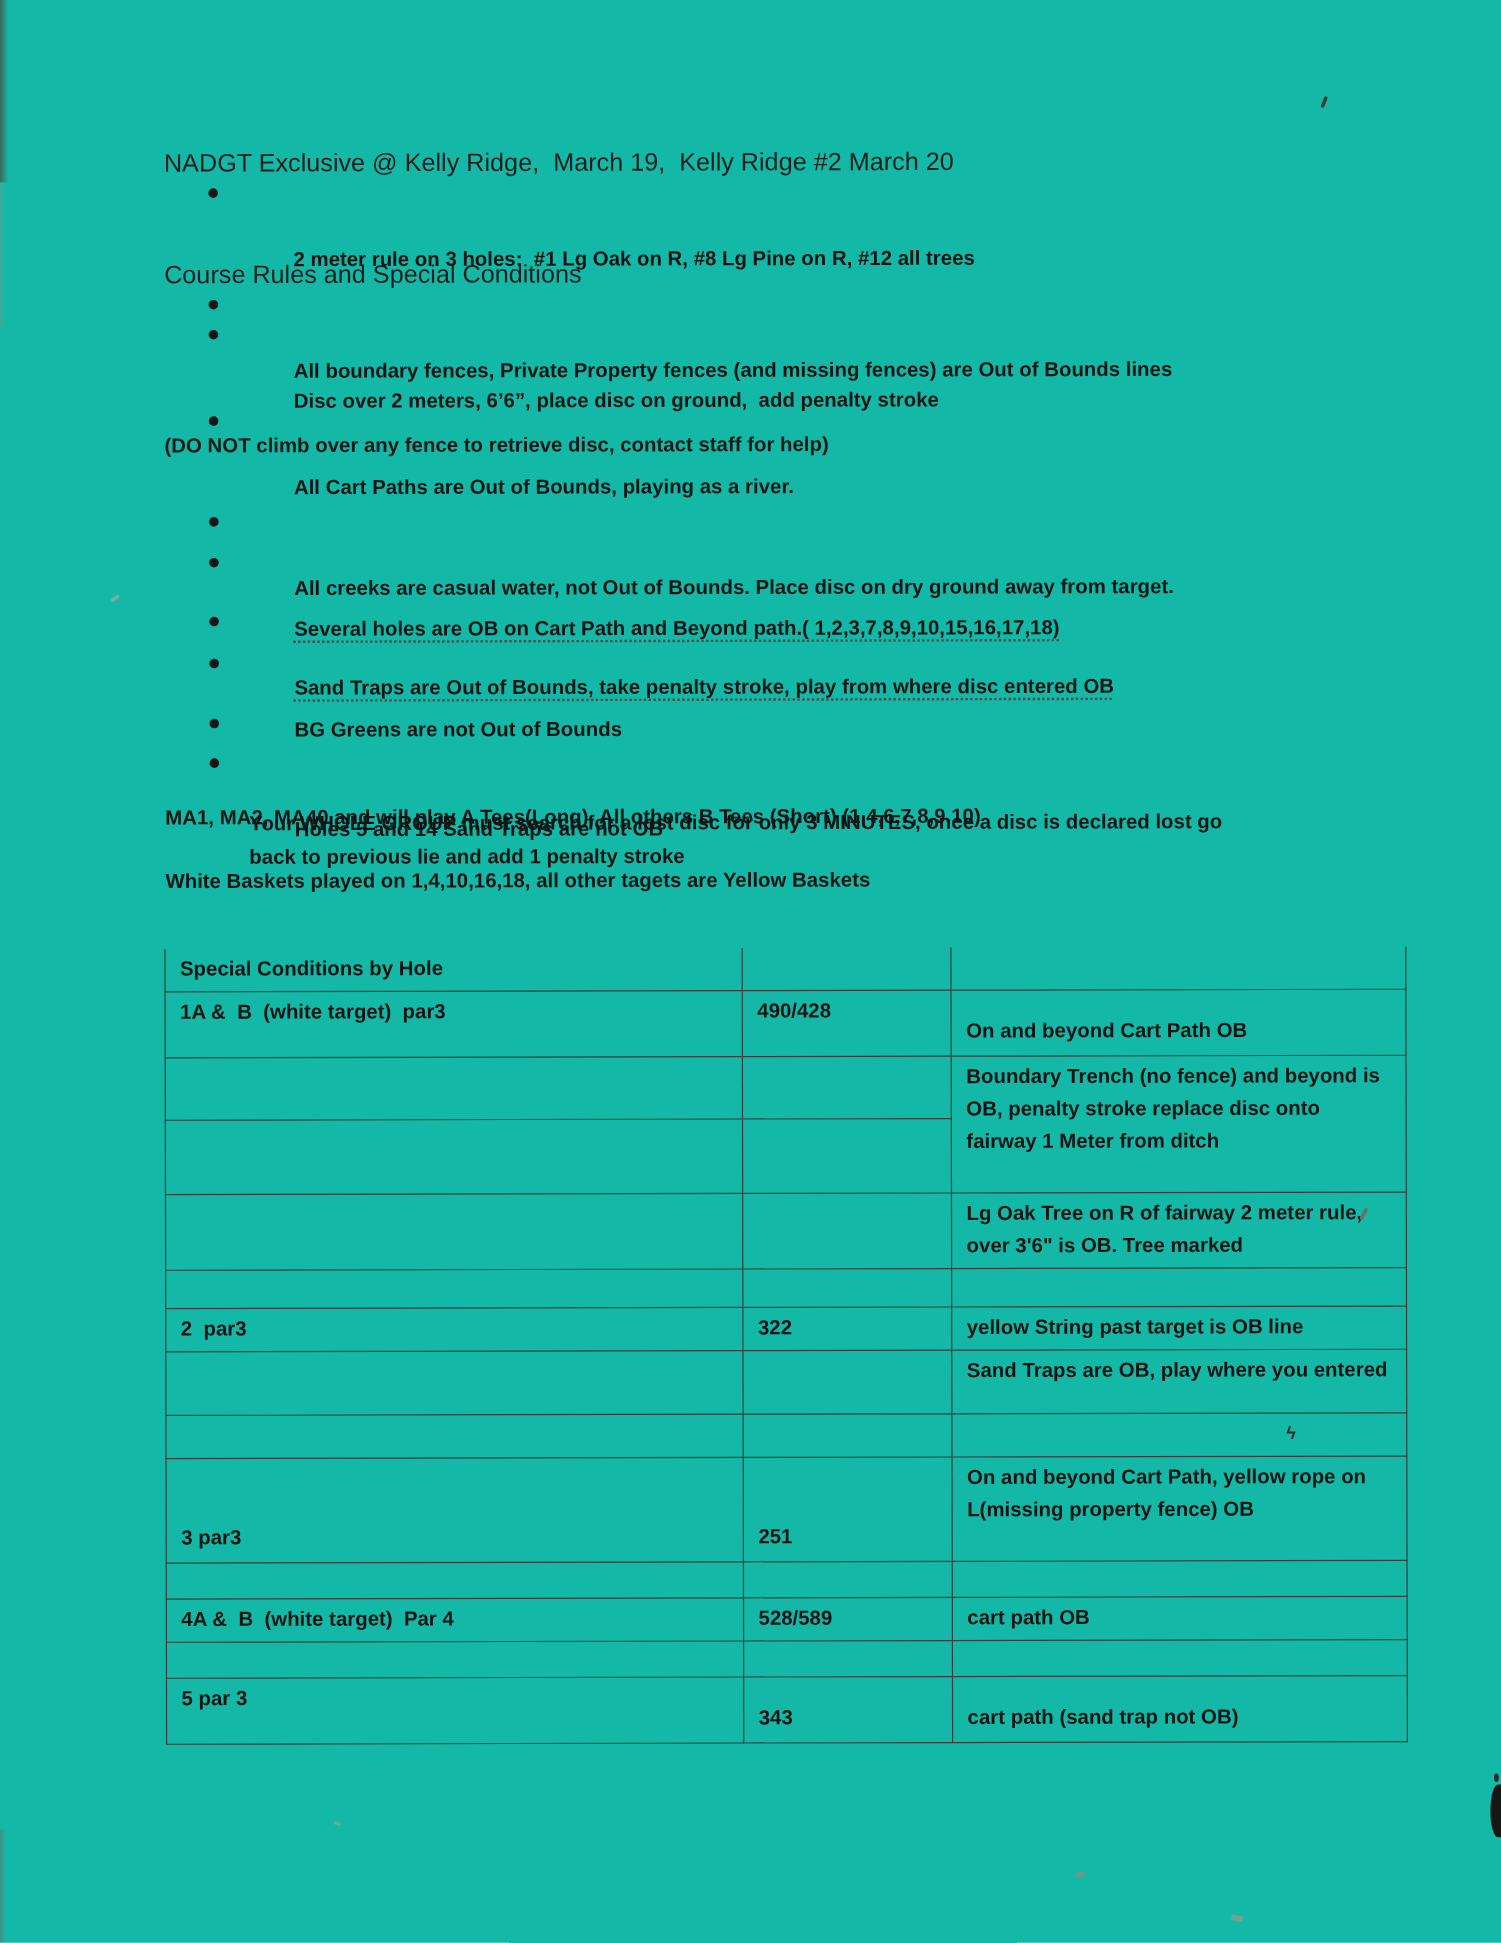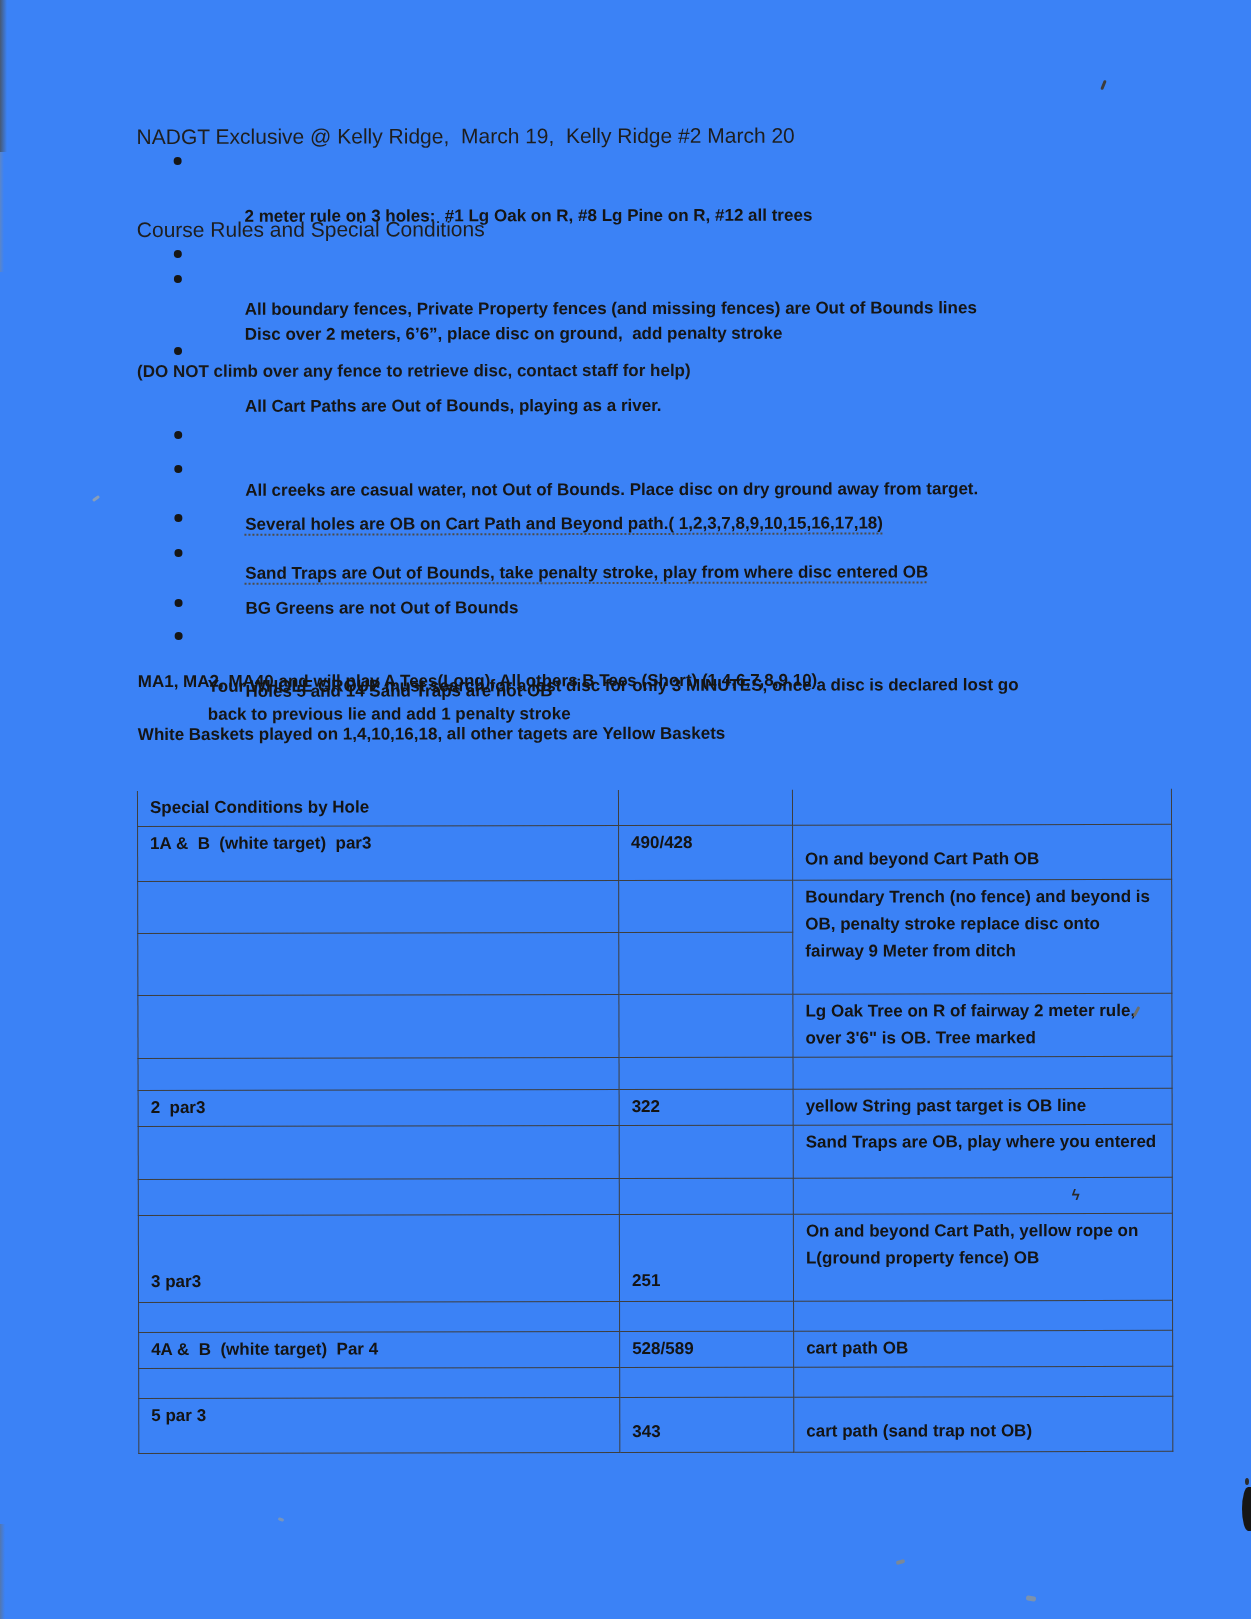--- a/index.html
+++ b/index.html
@@ -5,21 +5,21 @@
   html,body { margin:0; padding:0; }
   body {
     background:#e9e9e6;
     font-family:"Liberation Sans","DejaVu Sans",sans-serif;
     -webkit-font-smoothing:antialiased;
   }
   .sheet {
     position:relative;
     width:1251px; height:1619px;
     margin:0 auto;
-    background:#3b82f6;
+    background:#14b8a6;
     overflow:hidden;
     color:#181818;
   }
   .tilt { position:absolute; inset:0; transform:rotate(-0.12deg); transform-origin:50% 50%; }
 
   .doc-header {
     position:absolute; left:138px; top:58px;
     font-size:21px; font-weight:400; line-height:31px; color:#1e1e1e;
     white-space:pre-wrap;
   }
@@ -170,21 +170,21 @@
         <td class="c3"></td>
       </tr>
       <tr style="height:55px;">
         <td class="c1 va-t">1A &amp;  B  (white target)  par3</td>
         <td class="c2 va-t">490/428</td>
         <td class="c3 va-b nw">On and beyond Cart Path OB</td>
       </tr>
       <tr style="height:52px;">
         <td class="c1"></td>
         <td class="c2"></td>
-        <td class="c3 va-t" rowspan="2">Boundary Trench (no fence) and beyond is OB, penalty stroke replace disc onto fairway 9 Meter from ditch</td>
+        <td class="c3 va-t" rowspan="2">Boundary Trench (no fence) and beyond is OB, penalty stroke replace disc onto fairway 1 Meter from ditch</td>
       </tr>
       <tr style="height:62px;">
         <td class="c1"></td>
         <td class="c2"></td>
       </tr>
       <tr style="height:56px;">
         <td class="c1"></td>
         <td class="c2"></td>
         <td class="c3 va-t">Lg Oak Tree on R of fairway 2 meter rule, over 3'6" is OB. Tree marked</td>
       </tr>
@@ -204,21 +204,21 @@
         <td class="c3 va-t">Sand Traps are OB, play where you entered</td>
       </tr>
       <tr style="height:33px;">
         <td class="c1"></td>
         <td class="c2"></td>
         <td class="c3 va-m mark-cell">ϟ</td>
       </tr>
       <tr style="height:87px;">
         <td class="c1 va-b">3 par3</td>
         <td class="c2 va-b">251</td>
-        <td class="c3 va-t">On and beyond Cart Path, yellow rope on L(ground property fence) OB</td>
+        <td class="c3 va-t">On and beyond Cart Path, yellow rope on L(missing property fence) OB</td>
       </tr>
       <tr style="height:30px;">
         <td class="c1"></td>
         <td class="c2"></td>
         <td class="c3"></td>
       </tr>
       <tr style="height:32px;">
         <td class="c1 va-m">4A &amp;  B  (white target)  Par 4</td>
         <td class="c2 va-m">528/589</td>
         <td class="c3 va-m nw">cart path OB</td>

